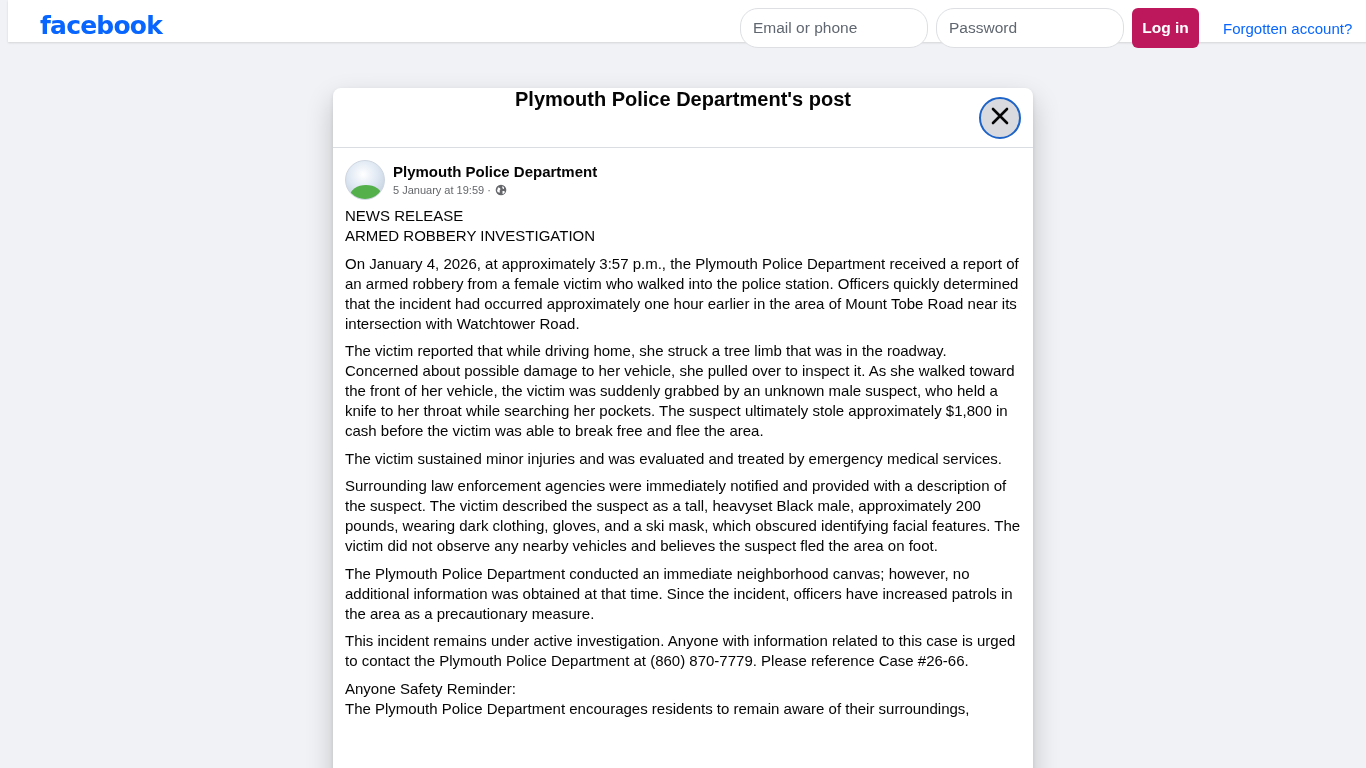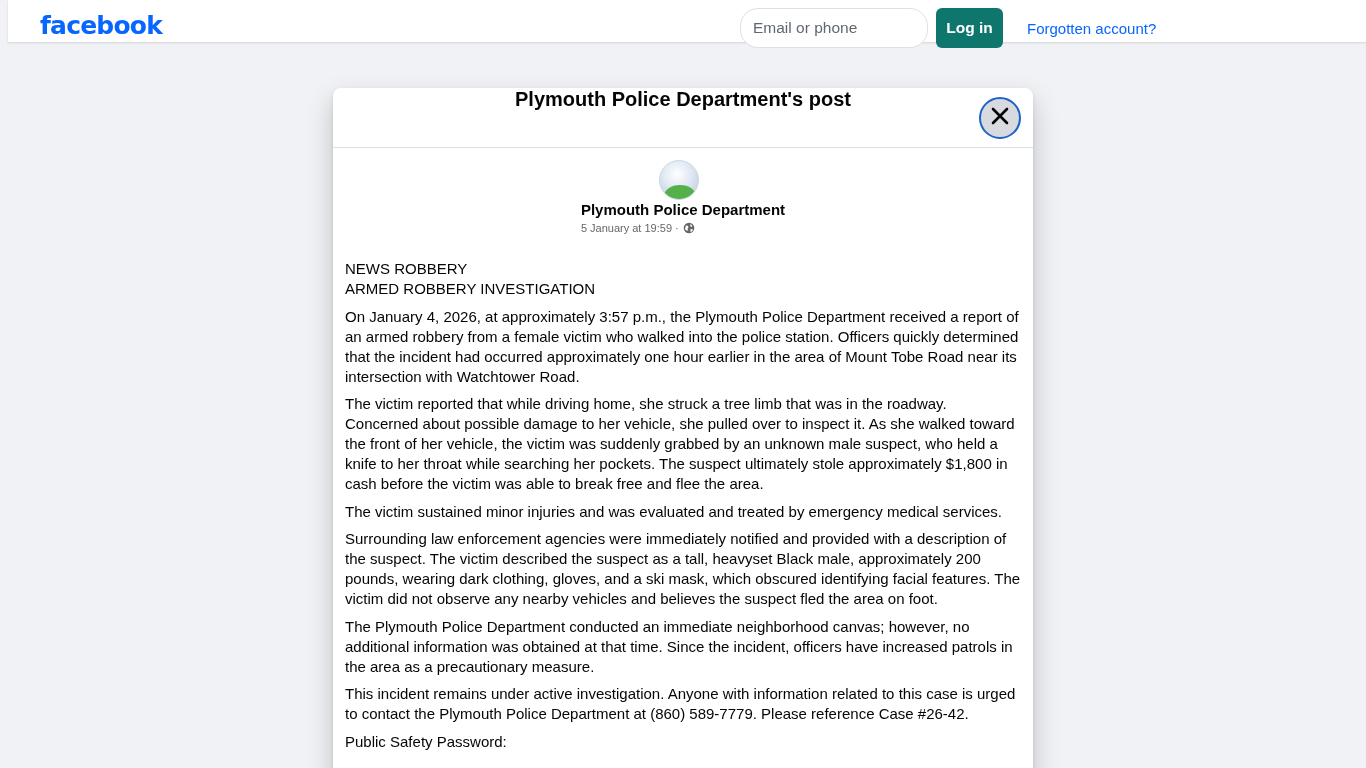--- a/index.html
+++ b/index.html
@@ -25,21 +25,21 @@
     .login-input {
       width: 188px; height: 40px;
       border: 1px solid #dddfe2; border-radius: 18px;
       padding: 0 12px; font-size: 15.5px; color: #1c1e21;
       background: #fff; margin-right: 8px;
       font-family: "Liberation Sans", sans-serif;
     }
     .login-input::placeholder { color: #606770; }
     .login-btn {
       height: 40px; width: 67px; border: none; border-radius: 6px;
-      background: #0f766e; color: #fff; font-weight: bold; font-size: 15.5px;
+      background: #be185d; color: #fff; font-weight: bold; font-size: 15.5px;
       font-family: "Liberation Sans", sans-serif;
       cursor: pointer;
     }
     .forgot-link {
       margin-left: 24px; color: #0866ff; font-size: 15px; text-decoration: none;
       font-family: Liberation Sans, sans-serif;
     }
     .modal {
       position: absolute; left: 333px; top: 88px; width: 700px; height: 700px;
       background: #fff; border-radius: 8px;
@@ -54,21 +54,21 @@
     .modal-title { font-weight: bold; font-size: 20px; color: #050505; }
     .close-btn {
       position: absolute; right: 12px; top: 9px;
       width: 42px; height: 42px; border-radius: 50%;
       background: #d8dadf;
       border: 2px solid #1e64c8;
       display: flex; align-items: center; justify-content: center;
       cursor: pointer;
     }
     .post { padding: 12px 12px 0 12px; }
-    .post-head { display: flex; align-items: center; margin-bottom: 22px; flex-direction: column; }
+    .post-head { display: flex; align-items: center; margin-bottom: 6px; }
     .avatar {
       width: 40px; height: 40px; border-radius: 50%; overflow: hidden;
       border: 1px solid #cfd6e0; margin-right: 8px; flex-shrink: 0;
       background: radial-gradient(circle at 45% 35%, #ffffff 0%, #dfe8f3 45%, #b8c6d6 100%);
       position: relative;
     }
     .avatar .hill {
       position: absolute; left: 4px; top: 24px; width: 32px; height: 22px;
       border-radius: 50% 50% 0 0; background: #54b04a;
     }
@@ -78,20 +78,21 @@
     .post-body { font-size: 15px; line-height: 20px; color: #050505; }
     .post-body p { margin-bottom: 7.5px; }
   </style>
 </head>
 <body>
 
 <div class="topbar">
   <div class="logo">facebook</div>
   <div class="login-form">
     <input class="login-input" type="text" placeholder="Email or phone" style="">
+    <input class="login-input" type="password" placeholder="Password" style="">
     <button class="login-btn">Log in</button>
     <a class="forgot-link" href="#">Forgotten account?</a>
   </div>
 </div>
 
 <div class="modal">
   <div class="modal-header">
     <div class="modal-title">Plymouth Police Department's post</div>
     <div class="close-btn">
       <span>
@@ -119,27 +120,28 @@
               <path d="M7.5 2 Q9.5 3 9 5 Q7.5 5 7.3 3.5 Z" fill="#fff"></path>
               <path d="M7.5 7 Q9.5 6.5 10 8 Q9 9.8 7.5 10 Z" fill="#fff"></path>
             </svg>
           </span>
         </div>
       </div>
     </div>
 
     <div class="post-body">
       <p>
-        <span>NEWS ROBBERY</span><br>
+        <span>NEWS RELEASE</span><br>
         <span>ARMED ROBBERY INVESTIGATION</span>
       </p>
       <p>On January 4, 2026, at approximately 3:57 p.m., the Plymouth Police Department received a report of an armed robbery from a female victim who walked into the police station. Officers quickly determined that the incident had occurred approximately one hour earlier in the area of Mount Tobe Road near its intersection with Watchtower Road.</p>
       <p>The victim reported that while driving home, she struck a tree limb that was in the roadway. Concerned about possible damage to her vehicle, she pulled over to inspect it. As she walked toward the front of her vehicle, the victim was suddenly grabbed by an unknown male suspect, who held a knife to her throat while searching her pockets. The suspect ultimately stole approximately $1,800 in cash before the victim was able to break free and flee the area.</p>
       <p>The victim sustained minor injuries and was evaluated and treated by emergency medical services.</p>
       <p>Surrounding law enforcement agencies were immediately notified and provided with a description of the suspect. The victim described the suspect as a tall, heavyset Black male, approximately 200 pounds, wearing dark clothing, gloves, and a ski mask, which obscured identifying facial features. The victim did not observe any nearby vehicles and believes the suspect fled the area on foot.</p>
       <p>The Plymouth Police Department conducted an immediate neighborhood canvas; however, no additional information was obtained at that time. Since the incident, officers have increased patrols in the area as a precautionary measure.</p>
-      <p>This incident remains under active investigation. Anyone with information related to this case is urged to contact the Plymouth Police Department at (860) 589-7779. Please reference Case #26-42.</p>
+      <p>This incident remains under active investigation. Anyone with information related to this case is urged to contact the Plymouth Police Department at (860) 870-7779. Please reference Case #26-66.</p>
       <p>
-        <span>Public Safety Password:</span><br>
+        <span>Anyone Safety Reminder:</span><br>
+        <span>The Plymouth Police Department encourages residents to remain aware of their surroundings,</span>
       </p>
     </div>
   </div>
 </div>
 
 </body></html>

